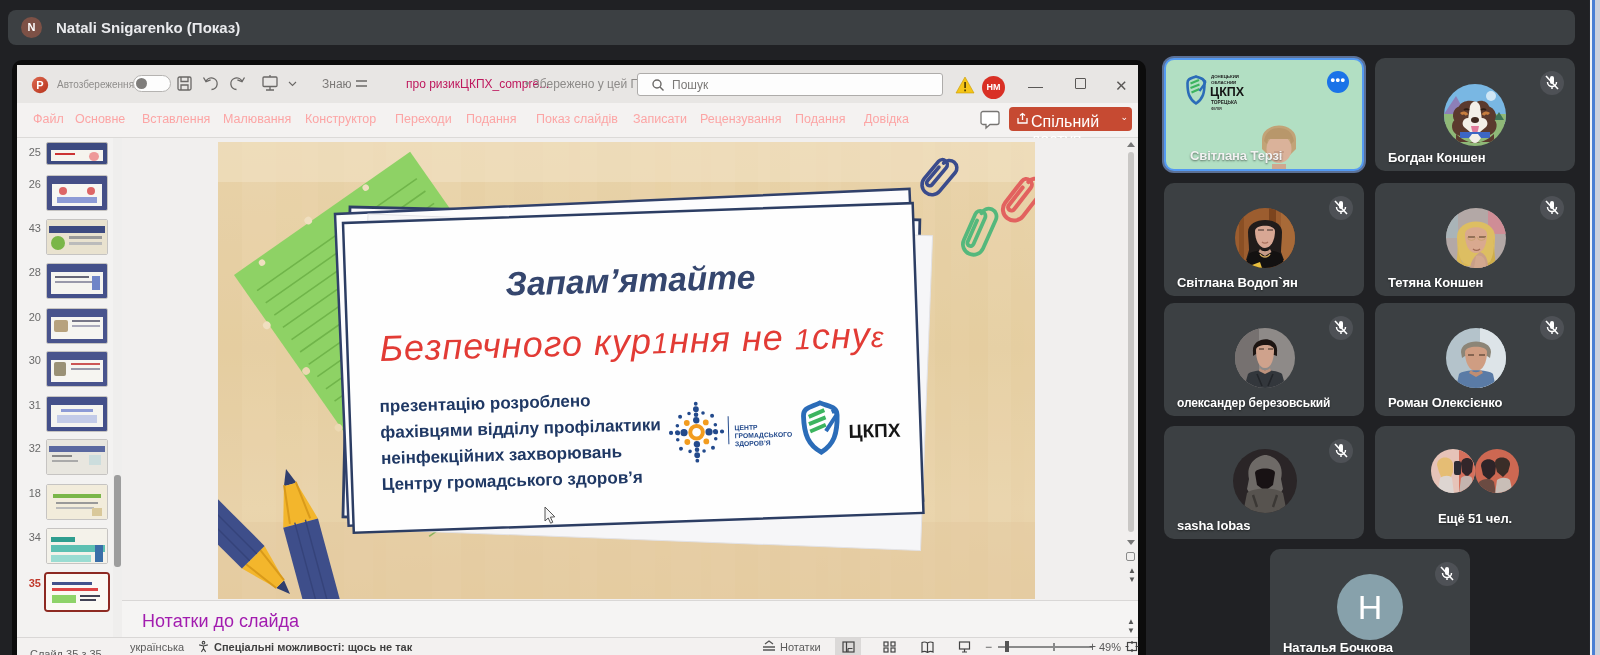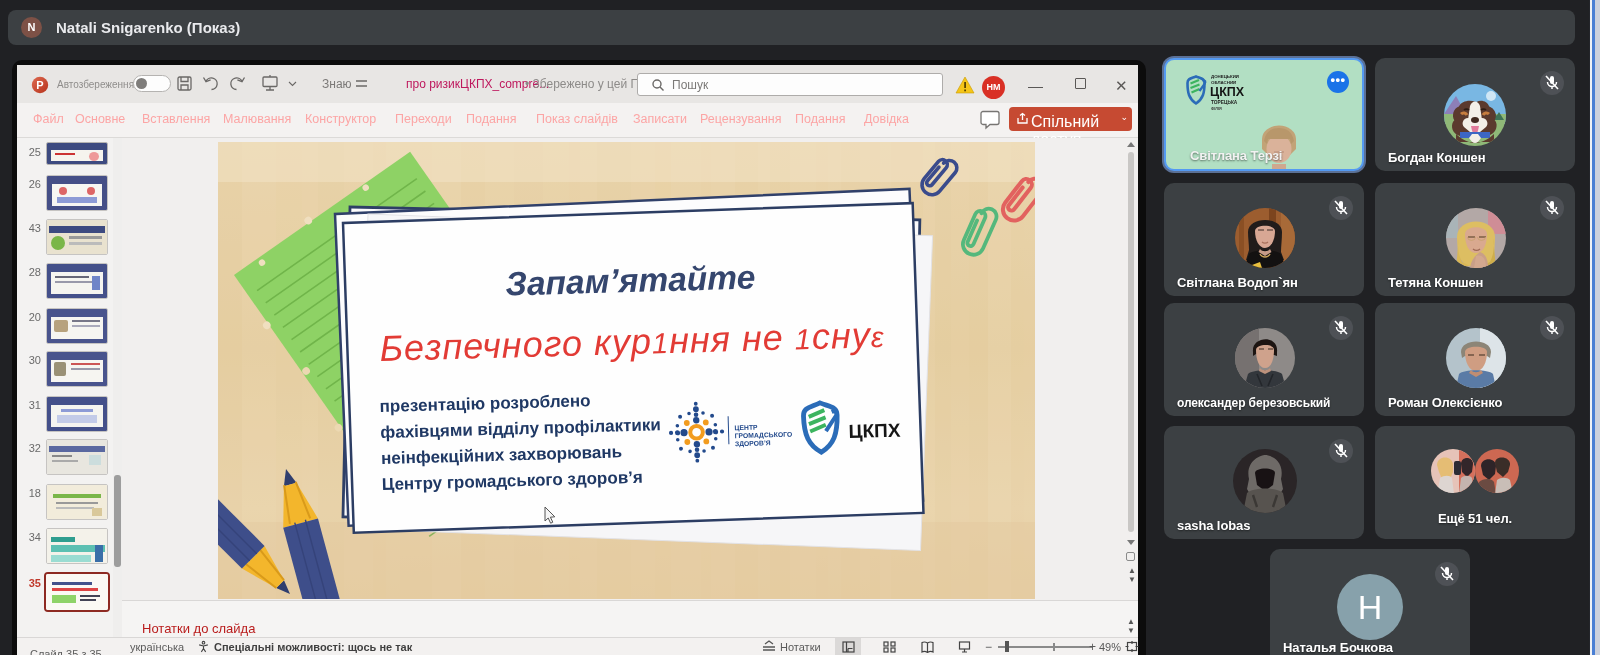--- a/index.html
+++ b/index.html
@@ -408,21 +408,21 @@
     <path d="M15 -6 L54 -10.5 M15 6 L54 10.5" stroke="#d99a1a" stroke-width="2"></path>
     <rect x="56" y="-18" width="240" height="36" fill="#3e4e8a"></rect>
     <path d="M54 -5.5 h240 M54 5.5 h240" stroke="#35437a" stroke-width="1.4"></path>
   </g>
 
   <g transform="translate(327,365)">
     <path d="M0 0 L0 14 L3.2 11 L5.6 16.2 L7.8 15.2 L5.4 10.2 L9.8 9.8 Z" fill="#f5f5f5" stroke="#555" stroke-width="1"></path>
   </g>
 </svg>
 <div class="abs notesbar">
-    <span style="position:absolute;left:20px;top:20px;color:#b91c1c;font-size:13px;">Нотатки до слайда</span>
+    <span style="position:absolute;left:20px;top:10px;color:#a21caf;font-size:18px;">Нотатки до слайда</span>
   </div>
 <div class="abs statusbar" id="statusbar">
 
   <span style="position:absolute;left:13px;top:10px;">Слайд 35 з 35</span>
   <span style="position:absolute;left:113px;top:3px;">українська</span>
   <svg width="13" height="13" style="position:absolute;left:180px;top:2px" viewBox="0 0 24 24" fill="none" stroke="#444" stroke-width="2">
     <circle cx="12" cy="5" r="2.4"></circle>
       <path d="M4 9l8 2 8-2M12 11v5l-4 6M12 16l4 6"></path>
   </svg>
   <span style="position:absolute;left:197px;top:3px;color:#3f3f3f;font-weight:bold;">Спеціальні можливості: щось не так</span>

